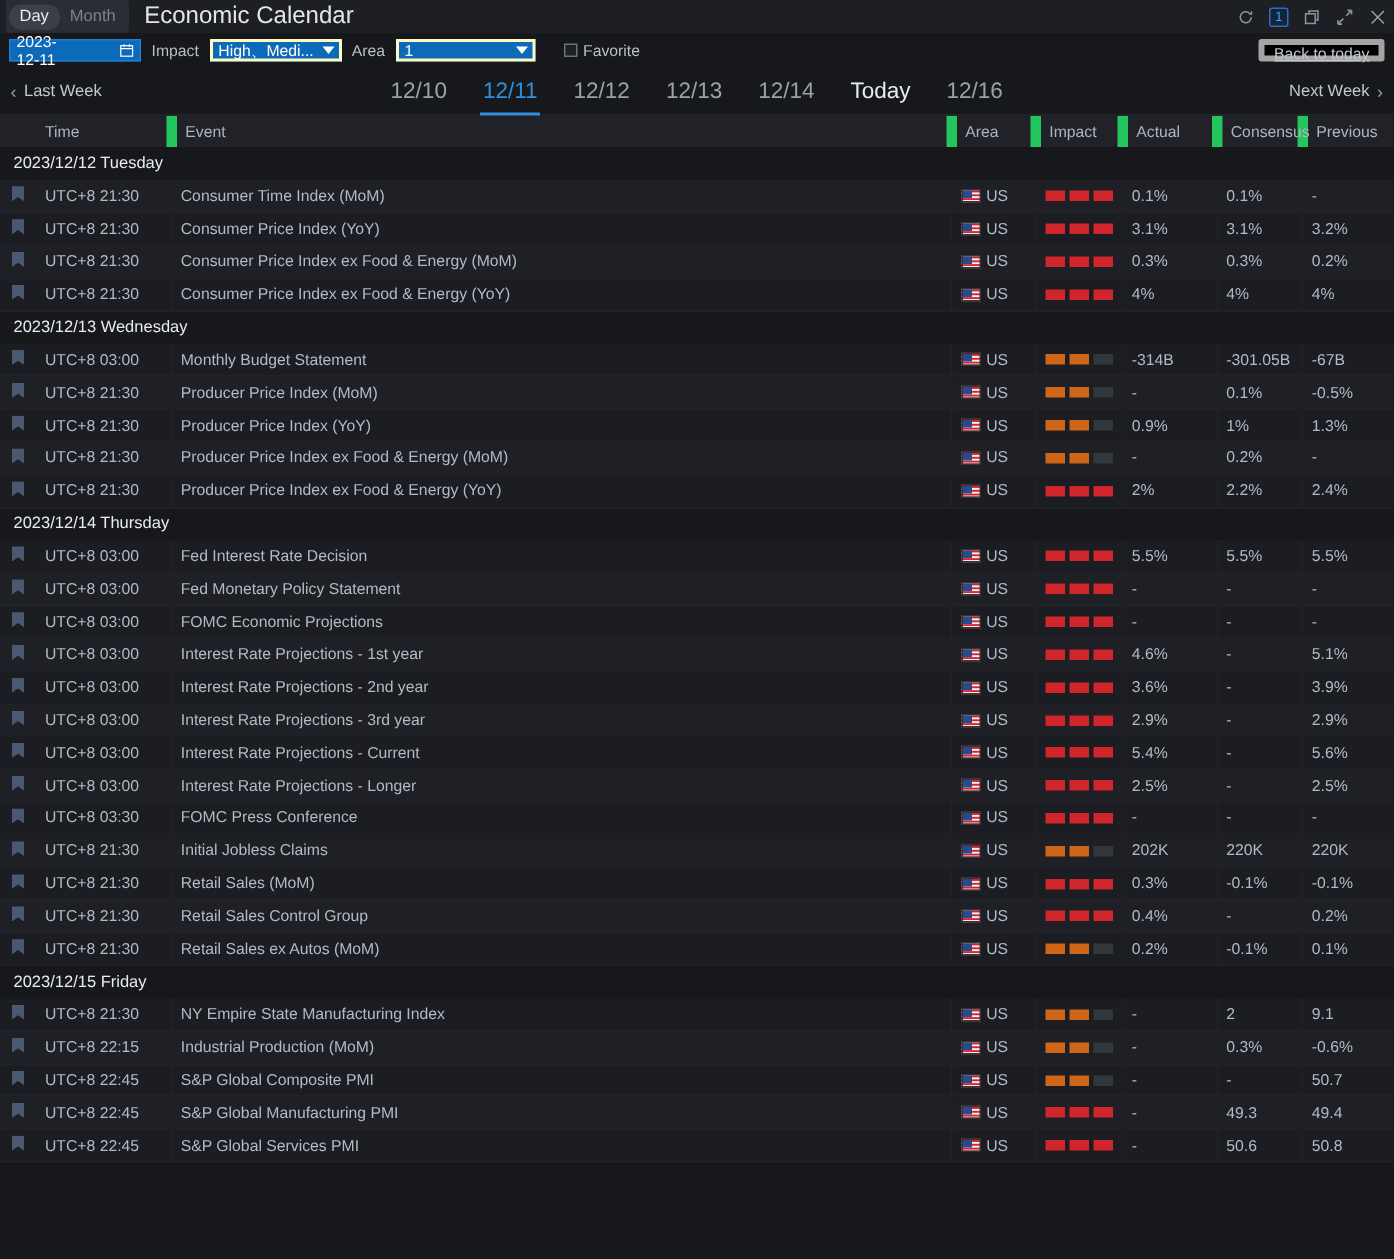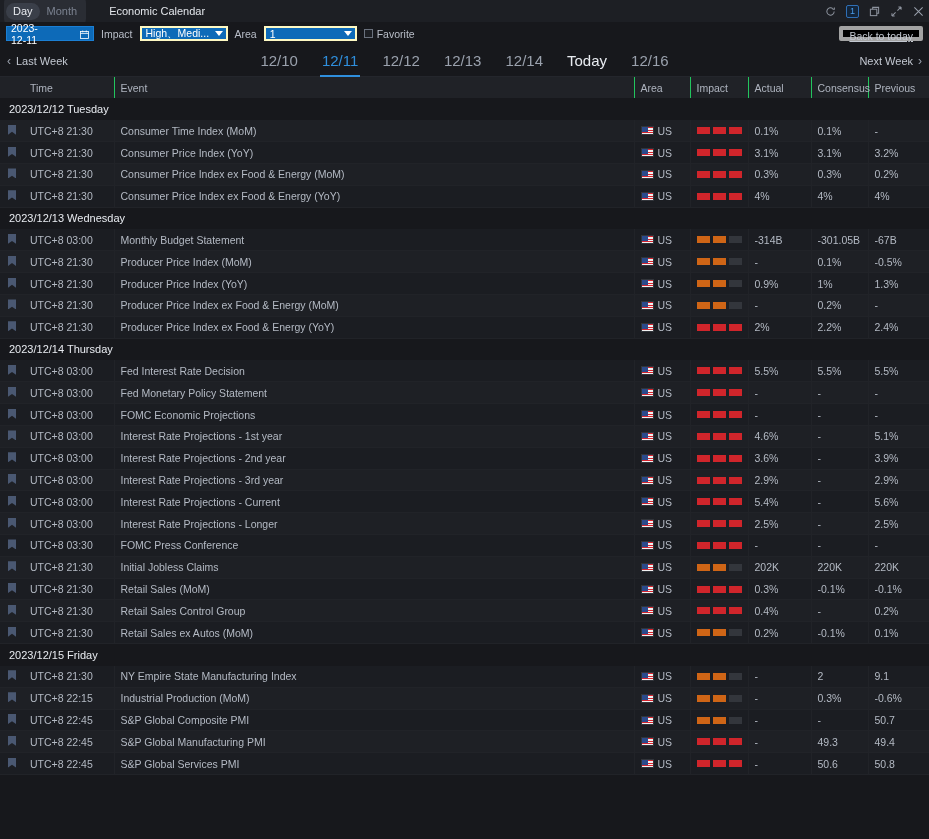--- a/index.html
+++ b/index.html
@@ -18,21 +18,21 @@
   }
   .viewtabs {
     display: flex; align-items: center; height: 34px;
     margin-left: 4px; background: #2a2d34; border-radius: 9px; padding: 0 2px;
   }
   .viewtab {
     font-size: 11px; padding: 2px 7px; border-radius: 9px; line-height: 13px;
     color: #7b8290; cursor: default;
   }
   .viewtab.active { color: #e8ebf0; background: #3a3f49; }
-  .apptitle { font-size: 11px; color: #e2e5ea; margin-left: 23px; text-align: center; }
+  .apptitle { font-size: 16px; color: #e2e5ea; margin-left: 10px; text-align: center; }
   .winctl { position: absolute; right: 4px; top: 0; height: 22px;
             display: flex; align-items: center; gap: 9px; }
   .winbtn { width: 13px; height: 13px; display: flex; align-items: center;
             justify-content: center; color: #8d939e; font-size: 11px; }
   .winbtn svg { display: block; }
   .pagebadge {
     border: 1px solid #2f6fb5; color: #4a9be8; font-size: 9px;
     width: 13px; height: 13px; line-height: 11px; text-align: center;
     border-radius: 2px; background: #13253a;
   }
@@ -51,21 +51,21 @@
   .flabel { font-size: 10.5px; color: #b9bec8; }
   .selbox {
     display: flex; align-items: center; justify-content: space-between;
     background: #0d6ab8; color: #fff; font-size: 10.5px;
     height: 15px; padding: 0 3px 0 4px; border: 2px solid #fef9c3;
   }
   .selbox.impact { width: 88px; }
   .selbox.area { width: 93px; }
   .caret { width: 0; height: 0; border-left: 4px solid transparent;
            border-right: 4px solid transparent; border-top: 5px solid #fff; }
-  .favwrap { display: flex; align-items: center; gap: 4px; margin-left: 0; }
+  .favwrap { display: flex; align-items: center; gap: 4px; margin-left: 12px; }
   .chk { width: 9px; height: 9px; border: 1px solid #6a717d; background: #1d1f24; }
   .backtoday {
     position: absolute; right: 6px; font-size: 10.5px; color: #c3c8d1;
     border: 4px solid #a3a3a3; background: #000000;
     padding: 1px 6px; border-radius: 2px; height: 15px; line-height: 11px; text-decoration: underline;
   }
 
   
   .weeknav {
     height: 32px; display: flex; align-items: center;
@@ -86,21 +86,21 @@
     content: ""; position: absolute; left: -2px; right: -2px; bottom: 0;
     height: 2px; background: #2f8fdd;
   }
 
   
   .tablewrap { height: 750px; overflow: hidden; }
   table { width: 929px; border-collapse: collapse; table-layout: fixed; }
   thead th {
     background: #202227; font-weight: normal; font-size: 10.5px;
     color: #aeb4bf; text-align: left; height: 21px; padding: 0 6px;
-    border-right: 1px solid #22c55e;
+    border-right: 7px solid #22c55e;
   }
   thead th.c-flag { width: 24px; padding: 0; border-right: none; }
   thead th.c-time { width: 90px; }
   thead th.c-event { width: 520px; }
   thead th.c-area { width: 56px; }
   thead th.c-impact { width: 58px; }
   thead th.c-actual { width: 63px; }
   thead th.c-cons { width: 57px; }
   thead th.c-prev { width: 61px; border-right: none; }
 

